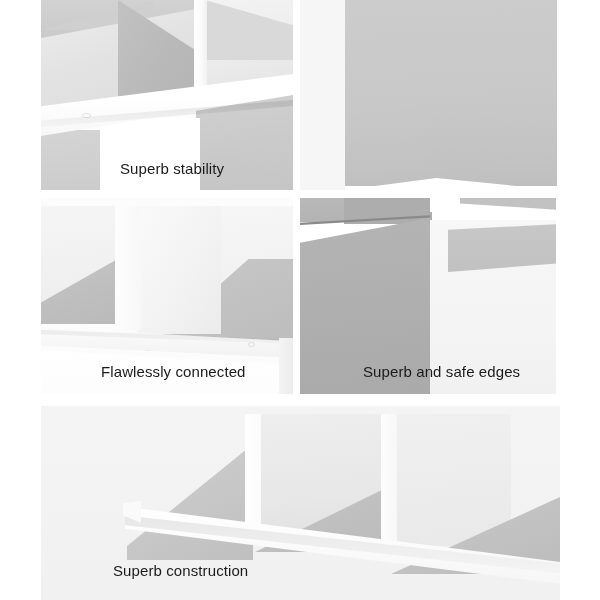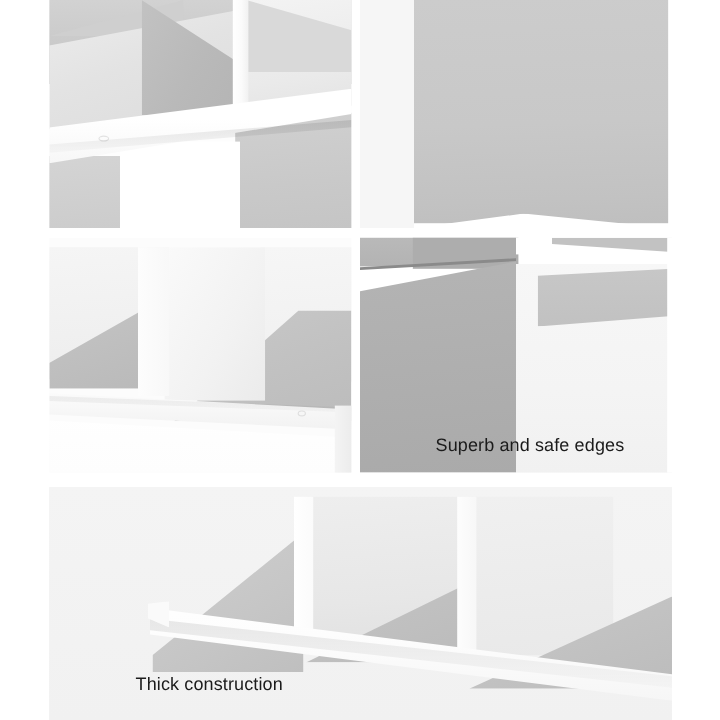--- a/index.html
+++ b/index.html
@@ -363,20 +363,21 @@
     <div class="p1-rightwall"></div>
     <div class="p1-divider"></div>
     <div class="p1-lowerright"></div>
     <div class="p1-lowerleft"></div>
     <div class="p1-lowdivider"></div>
     <div class="p1-board"></div>
     <div class="p1-boardshadow"></div>
     <div class="p1-hole"></div>
     <div class="p1-leftwhite"></div>
   </div>
+  <div class="caption" id="cap-tl">Superb stability</div>
 
   <div class="panel" id="panel-tr">
     <div class="p2-whitestrip"></div>
     <div class="p2-slab"></div>
     <div class="p2-bottomwedge"></div>
     <div class="p2-rightwhite"></div>
   </div>
 
   <div class="panel" id="panel-ml">
     <div class="p3-bg"></div>
@@ -385,20 +386,21 @@
     <div class="p3-rightback"></div>
     <div class="p3-rightfloor"></div>
     <div class="p3-centerboard"></div>
     <div class="p3-divider"></div>
     <div class="p3-frontedge"></div>
     <div class="p3-frontedge-shadow"></div>
     <div class="p3-frontface"></div>
     <div class="p3-rightedge"></div>
     <div class="p3-hole"></div>
   </div>
+  <div class="caption" id="cap-ml">Flawlessly connected</div>
 
   <div class="panel" id="panel-mr">
     <div class="p4-topleft"></div>
     <div class="p4-topbar"></div>
     <div class="p4-topbar2"></div>
     <div class="p4-rightwhitetop"></div>
     <div class="p4-rightgraytop"></div>
     <div class="p4-leftface"></div>
     <div class="p4-edgeline"></div>
     <div class="p4-rightface"></div>
@@ -413,15 +415,15 @@
     <div class="p5-centerfloor"></div>
     <div class="p5-rightback"></div>
     <div class="p5-rightfloor"></div>
     <div class="p5-leftfloor"></div>
     <div class="p5-div1"></div>
     <div class="p5-div2"></div>
     <div class="p5-baseboard"></div>
     <div class="p5-baseshadow"></div>
     <div class="p5-basetip"></div>
   </div>
-  <div class="caption" id="cap-bot">Thick construction</div>
+  <div class="caption" id="cap-bot">Superb construction</div>
 
 </div>
 
 </body></html>

